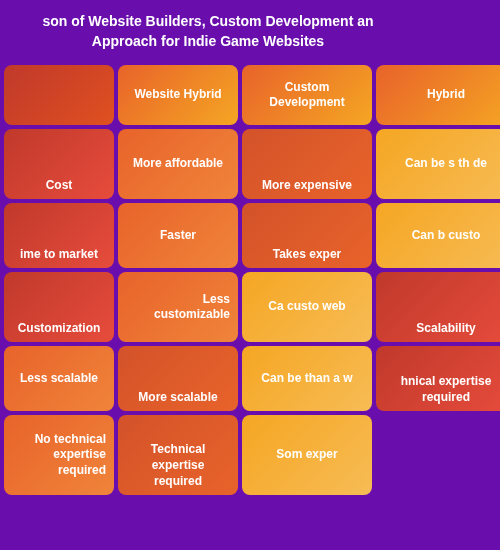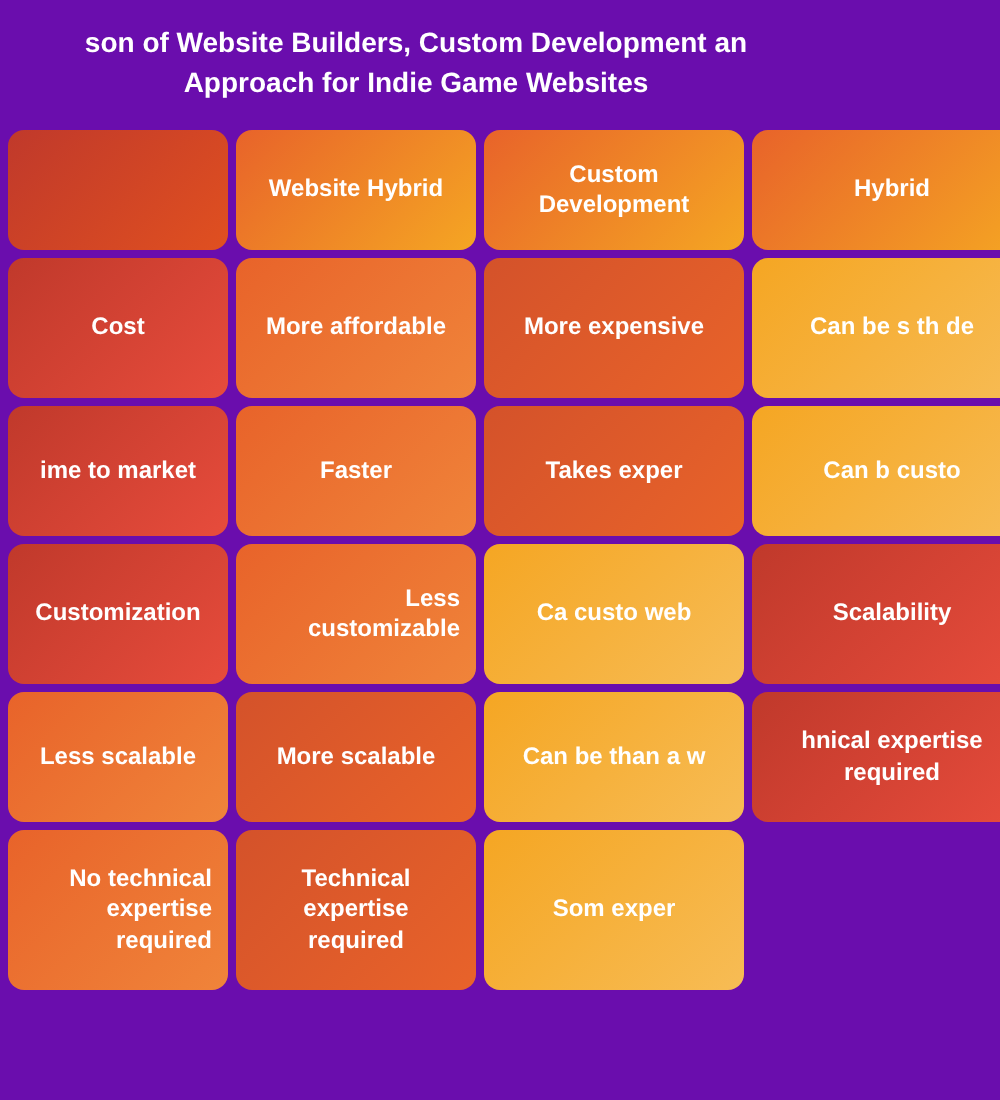--- a/index.html
+++ b/index.html
@@ -52,29 +52,31 @@
       color: white;
       line-height: 1.3;
     }
 
     .cell-header-row {
       background: linear-gradient(135deg, #e8632a 0%, #f5a623 100%);
     }
 
     .cell-label {
       background: linear-gradient(135deg, #c0392b 0%, #e74c3c 100%);
+      align-items: flex-end;
     }
 
     .cell-wb {
       background: linear-gradient(135deg, #e8632a 0%, #f0843a 100%);
       text-align: right;
     }
 
     .cell-cd {
       background: linear-gradient(135deg, #d4522a 0%, #e8632a 100%);
+      align-items: flex-end;
     }
 
     .cell-hybrid {
       background: linear-gradient(135deg, #f5a623 0%, #f7bc55 100%);
     }
 
     .cell-empty {
       background: linear-gradient(135deg, #c0392b 0%, #e05020 100%);
     }
   </style>

